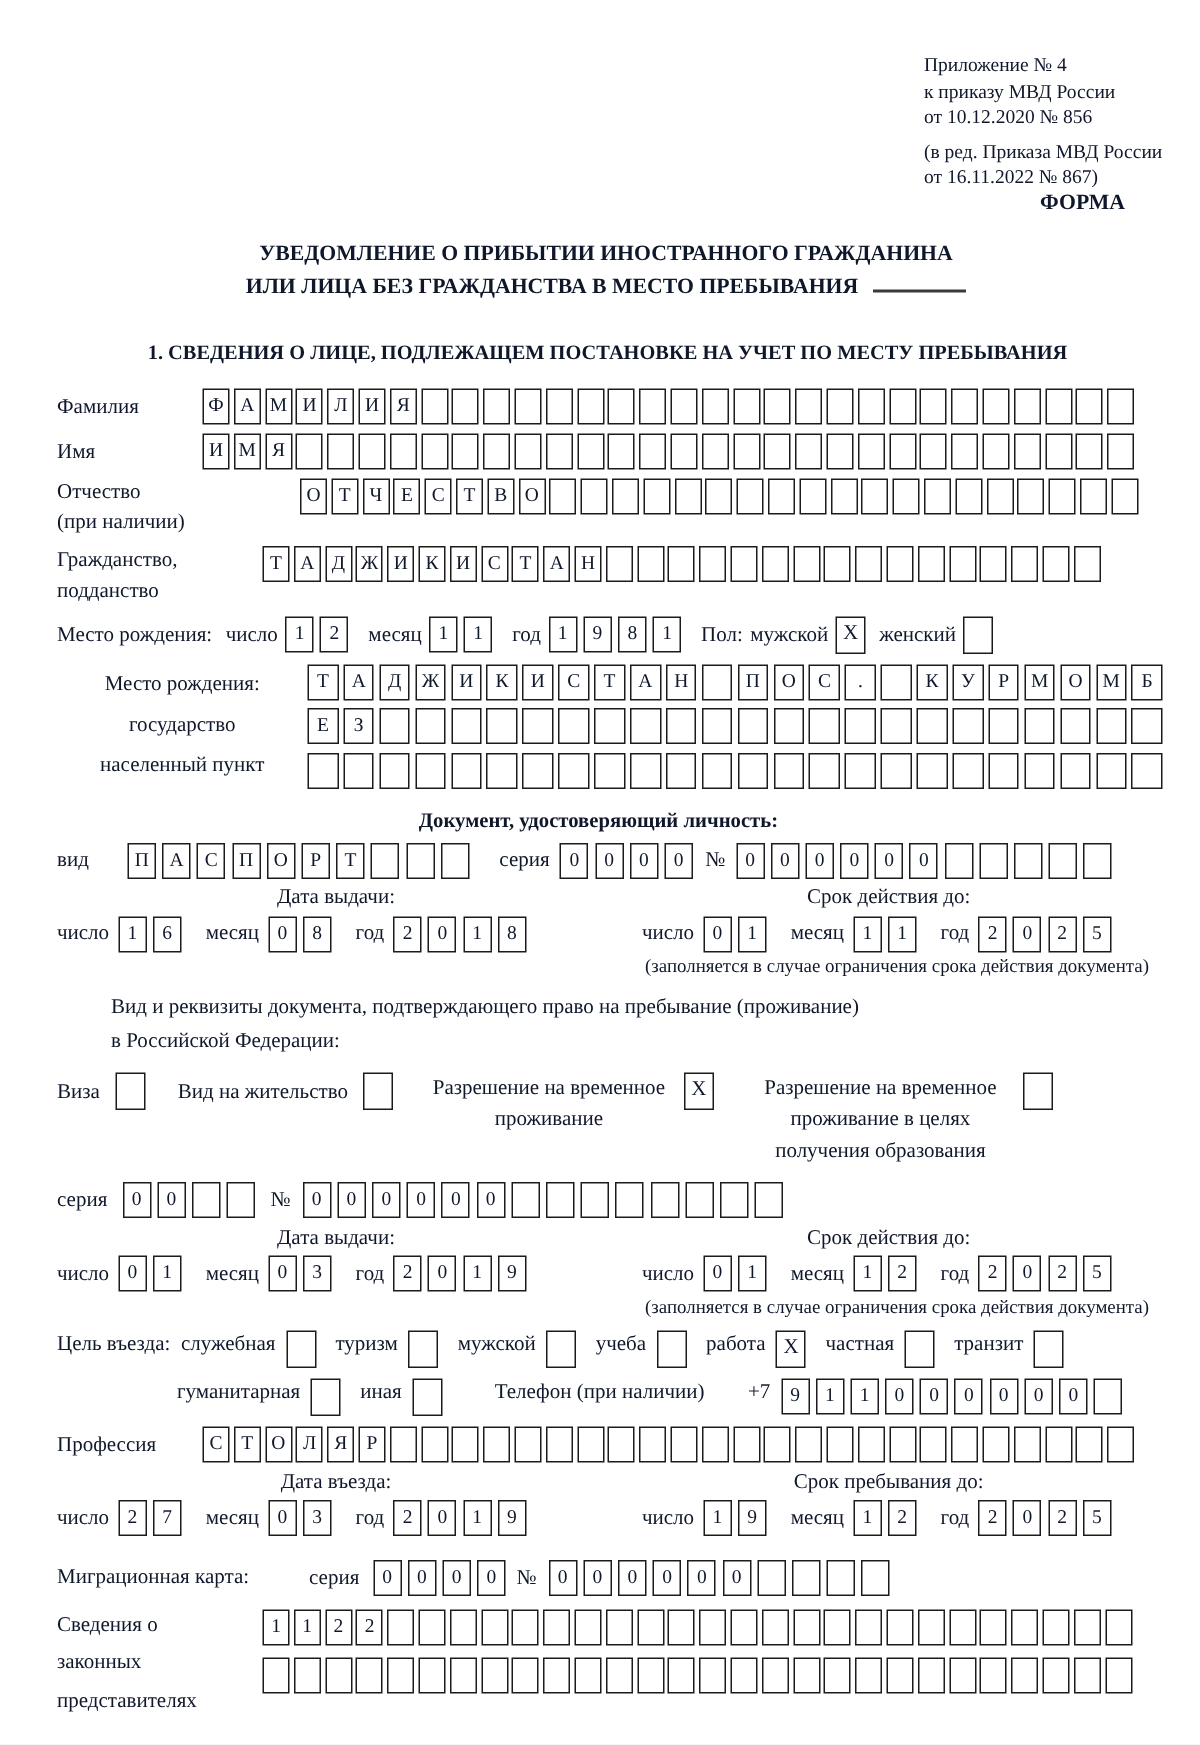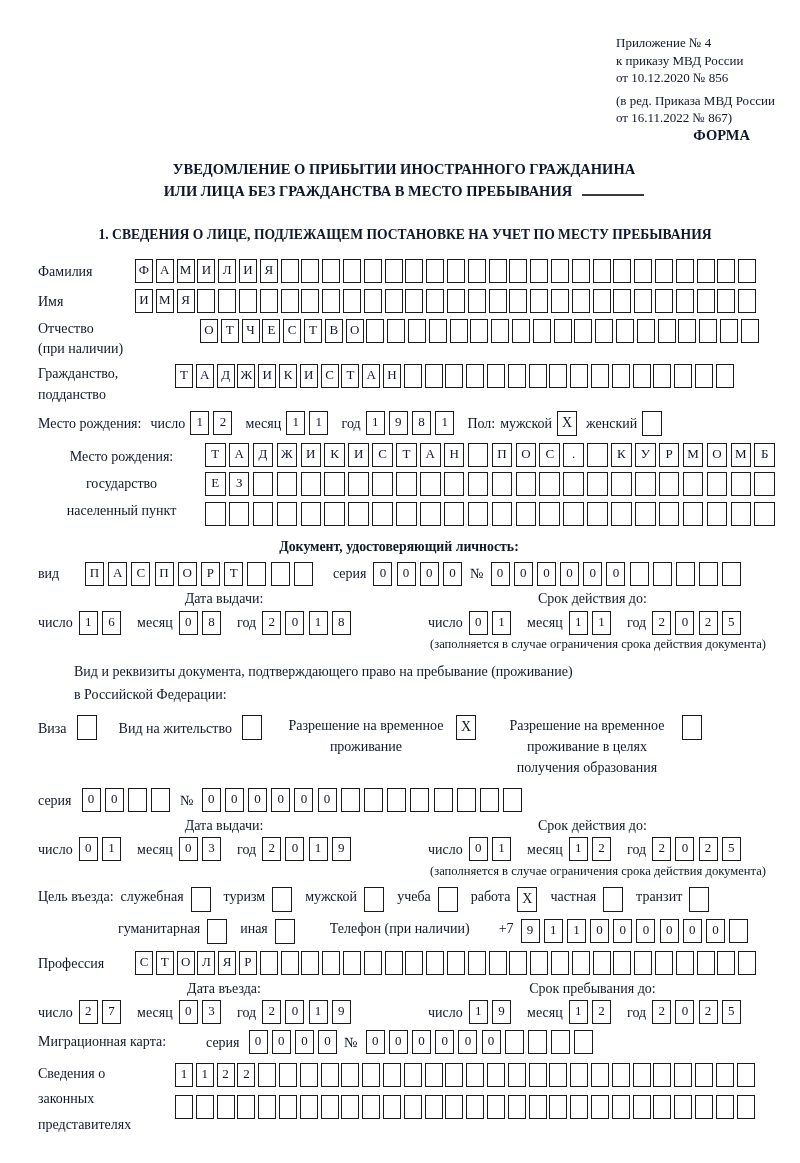--- a/index.html
+++ b/index.html
@@ -288,21 +288,21 @@
         <span class="sub">число</span>
         <span class="cells date-cells"><span class="cell">1</span><span class="cell">9</span></span>
         <span class="sub">месяц</span>
         <span class="cells date-cells"><span class="cell">1</span><span class="cell">2</span></span>
         <span class="sub">год</span>
         <span class="cells date-cells"><span class="cell">2</span><span class="cell">0</span><span class="cell">2</span><span class="cell">5</span></span>
       </div>
     </div>
   </div>
 
-  <div class="row" style="align-items:center;margin-top:5px">
+  <div class="row" style="align-items:center;margin-top:15px">
     <span class="lbl" style="width:168px">Миграционная карта:</span>
     <span class="sub" style="margin-right:9px">серия</span>
     <span class="cells date-cells"><span class="cell">0</span><span class="cell">0</span><span class="cell">0</span><span class="cell">0</span></span>
     <span class="sub" style="margin-left:3px;margin-right:8px">№</span>
     <span class="cells date-cells"><span class="cell">0</span><span class="cell">0</span><span class="cell">0</span><span class="cell">0</span><span class="cell">0</span><span class="cell">0</span><span class="cell"></span><span class="cell"></span><span class="cell"></span><span class="cell"></span></span>
   </div>
 
   <div class="row" style="margin-top:6px">
     <div class="lbl w137" style="line-height:1.85">
       <div>Сведения о</div>

